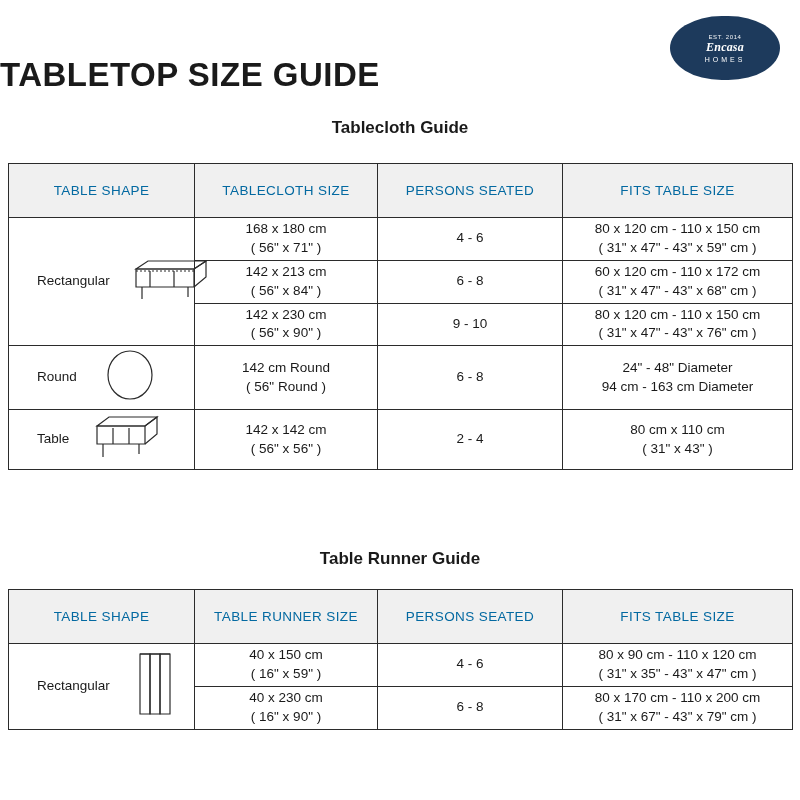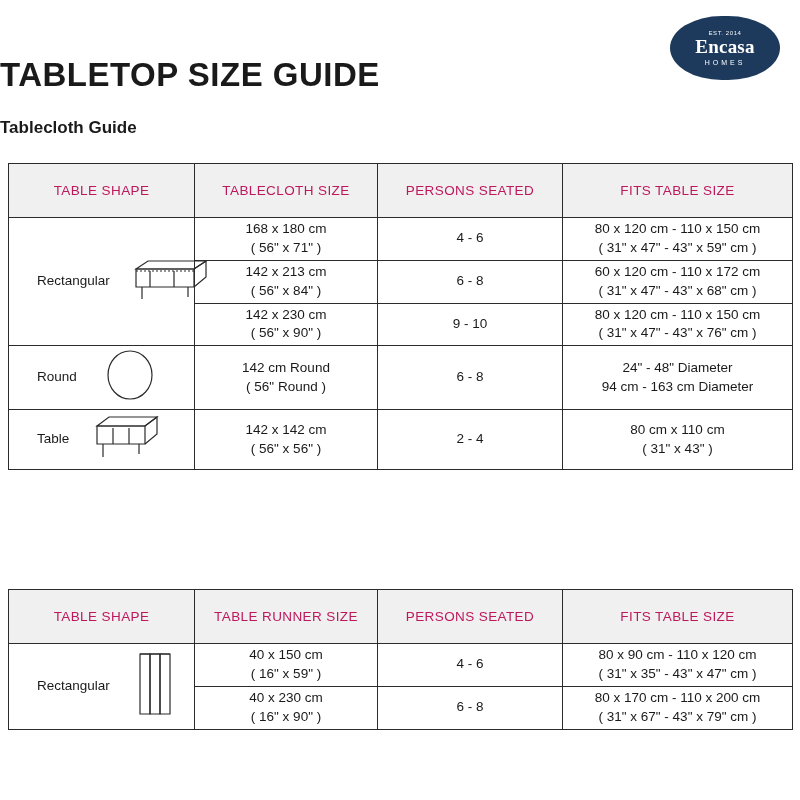--- a/index.html
+++ b/index.html
@@ -35,21 +35,22 @@
     justify-content: center;
     color: #ffffff;
   }
   .logo-est {
     font-size: 6px;
     letter-spacing: 0.6px;
     margin-bottom: 1px;
     opacity: .95;
   }
   .logo-name {
-    font-size: 19px;
+    font-size: 12px;
+    font-style: italic;
     font-weight: bold;
     letter-spacing: .2px;
     line-height: 1;
     font-family: "Liberation Serif", serif;
   }
   .logo-sub {
     font-size: 7px;
     letter-spacing: 3px;
     margin-top: 3px;
   }
@@ -64,21 +65,21 @@
 
   
   .main-title {
     position: absolute;
     top: 56px; left: 0; right: 0;
     font-size: 33px;
     font-weight: bold;
     letter-spacing: 0.5px;
   }
   .section-title {
-    text-align: left;
+    text-align: center;
     font-size: 17px;
     font-weight: bold;
   }
   #t1-title { position: absolute; top: 118px; left: 0; right: 0; }
   #t2-title { position: absolute; top: 549px; left: 0; right: 0; }
 
   
   table {
     border-collapse: collapse;
     position: absolute;
@@ -87,21 +88,21 @@
   #table1 { top: 163px; left: 8px; width: 784px; }
   #table2 { top: 589px; left: 8px; width: 784px; }
   table, td, th { border: 1px solid #2b2b2b; }
   th {
     background: #f0f0f0;
     font-size: 13.5px;
     font-weight: normal;
     letter-spacing: .4px;
     height: 54px;
     text-align: center;
-    color: #be185d;
+    color: #0369a1;
   }
   td {
     text-align: center;
     font-size: 13.5px;
     vertical-align: middle;
     padding: 2px 4px;
     line-height: 1.25;
   }
   td.shape-cell {
     text-align: left;
@@ -237,20 +238,21 @@
         </td>
         <td>2 - 4</td>
         <td class="cell-lines">
           <div>80 cm x 110 cm</div>
           <div>( 31" x 43" )</div>
         </td>
       </tr>
     </tbody>
   </table>
 
+  <div class="section-title" id="t2-title">Table Runner Guide</div>
 
   <table id="table2">
     <colgroup>
       <col style="width:186px">
       <col style="width:183px">
       <col style="width:185px">
       <col style="width:230px">
     </colgroup>
     <thead>
       <tr>

